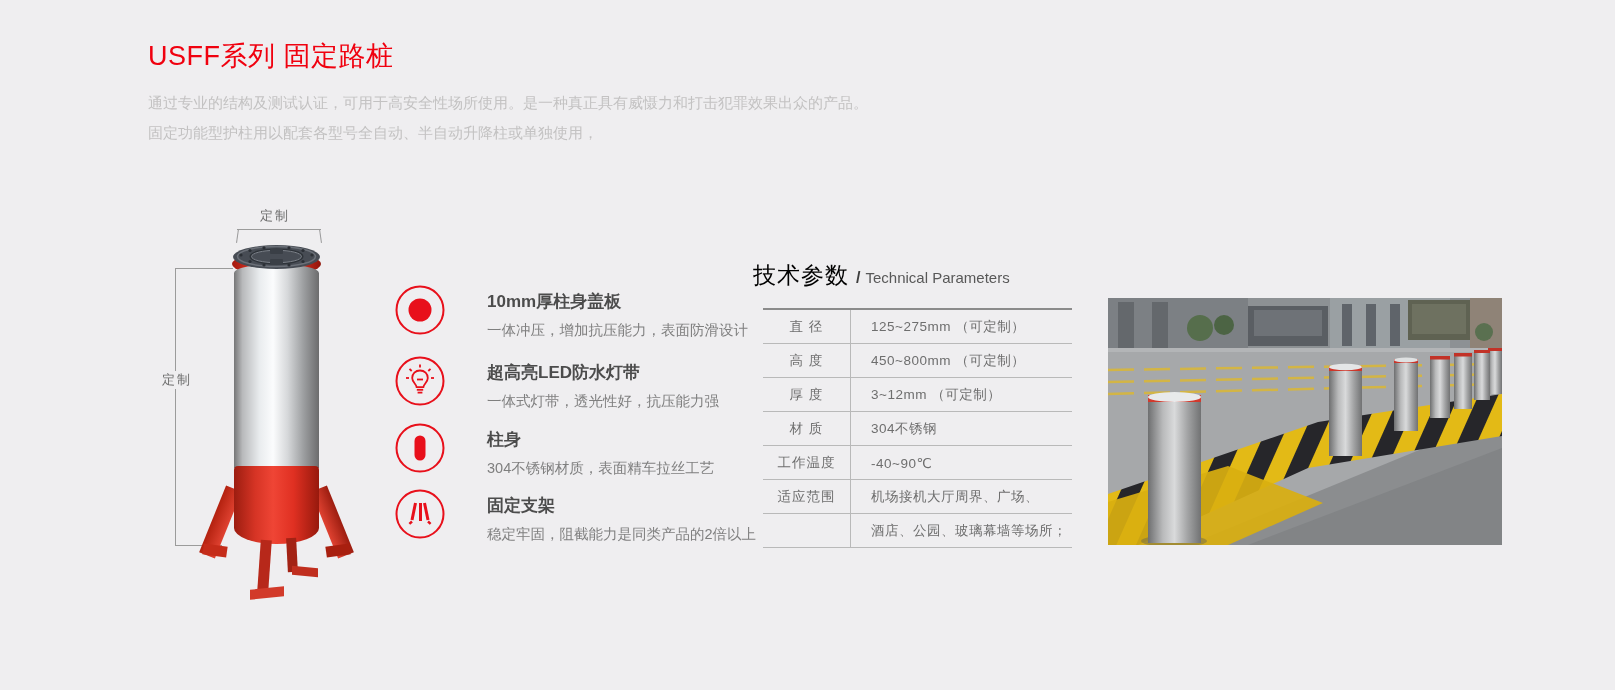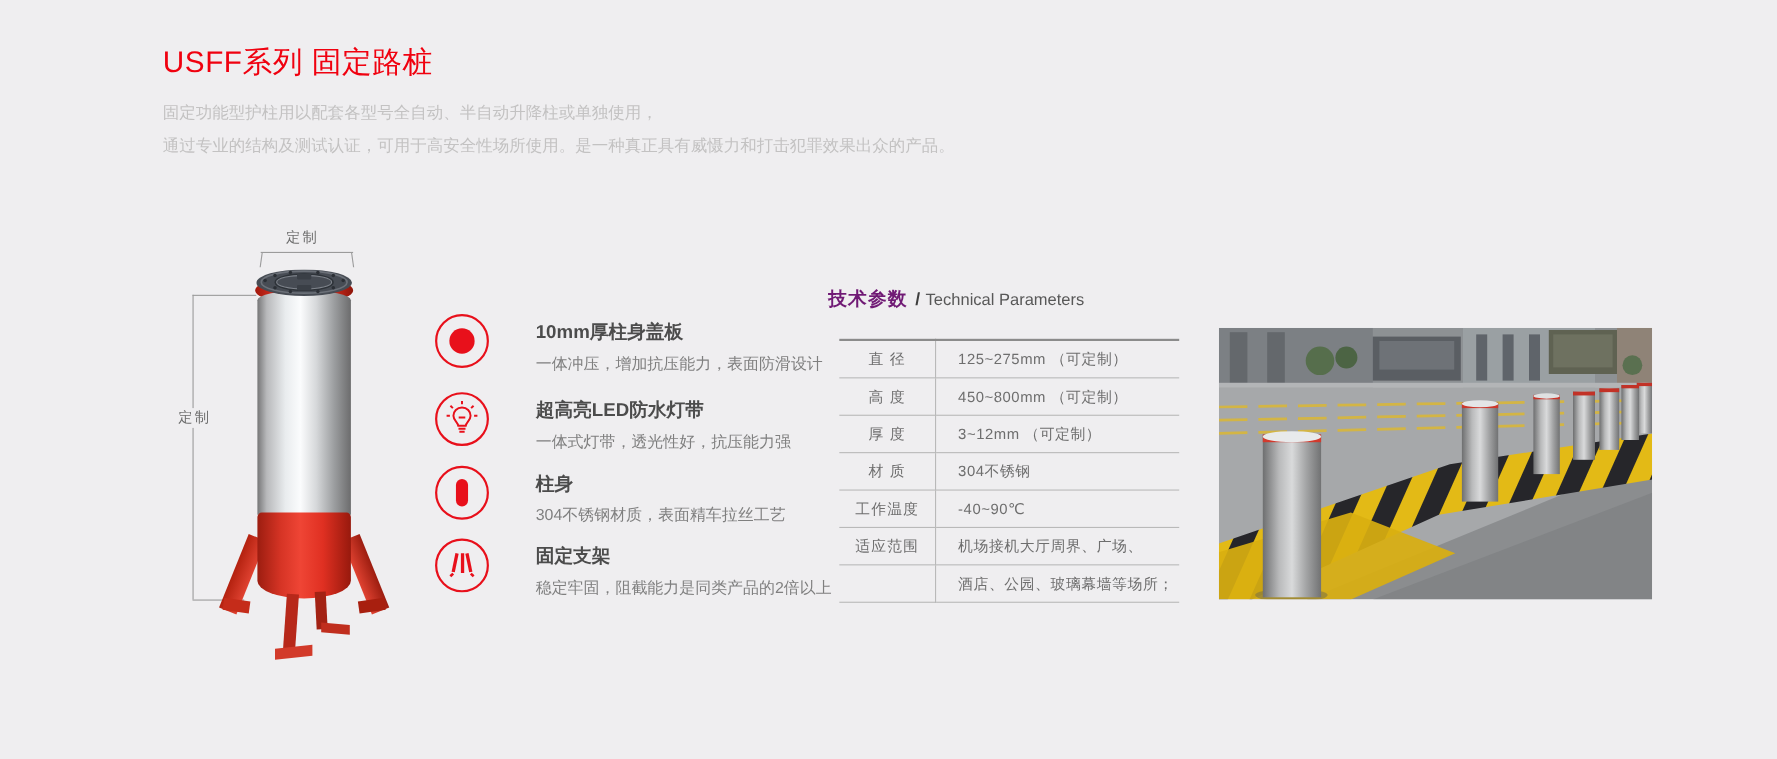--- a/index.html
+++ b/index.html
@@ -60,21 +60,21 @@
 
   
   .feature{position:absolute;left:394px;display:flex;align-items:flex-start;gap:27px;}
   .feature .ic{width:52px;height:52px;flex:0 0 52px;}
   .feature .txt{margin-left:14px;padding-top:6px;}
   .feature .f-title{font-size:17px;font-weight:bold;color:#4c4c4c;}
   .feature .f-desc{font-size:14.5px;color:#7f7f7f;margin-top:8px;}
 
   
   .tp-header{position:absolute;left:753px;top:260px;}
-  .tp-zh{font-size:17px;font-weight:bold;color:#701a75;letter-spacing:1px;}
+  .tp-zh{font-size:23px;font-weight:normal;color:#000000;letter-spacing:1px;}
   .tp-sep{font-size:16px;font-weight:bold;color:#3e3e3e;margin:0 5px 0 7px;}
   .tp-en{font-size:15px;color:#585858;}
   table.tp{
     position:absolute;left:763px;top:308px;width:309px;
     border-collapse:collapse;border-top:2px solid #8b8b8b;
     font-size:13.5px;color:#6e6e6e;
   }
   table.tp td{
     height:33px;border-bottom:1px solid #b9b9b9;padding:0;
   }
@@ -84,22 +84,22 @@
   
   .photo{position:absolute;left:1108px;top:298px;width:394px;height:247px;overflow:hidden;}
 </style>
 </head>
 <body>
 
 <div id="canvas">
 
   <div class="page-title">USFF系列 固定路桩</div>
   <div class="page-desc">
+    <div>通过专业的结构及测试认证，可用于高安全性场所使用。是一种真正具有威慑力和打击犯罪效果出众的产品。</div>
     <div>固定功能型护柱用以配套各型号全自动、半自动升降柱或单独使用，</div>
-    <div>通过专业的结构及测试认证，可用于高安全性场所使用。是一种真正具有威慑力和打击犯罪效果出众的产品。</div>
   </div>
 
   <div class="dim-label" style="left:258px;top:207px;">定制</div>
   <div class="dim-line" style="left:237px;top:229px;width:84px;height:1px;"></div>
   <div class="tick" style="left:237px;top:229px;transform:rotate(8deg);"></div>
   <div class="tick" style="left:320px;top:229px;transform:rotate(-8deg);"></div>
 
   <div class="dim-line" style="left:175px;top:268px;width:58px;height:1px;"></div>
   <div class="dim-line" style="left:175px;top:268px;width:1px;height:277px;"></div>
   <div class="dim-line" style="left:175px;top:545px;width:47px;height:1px;"></div>

